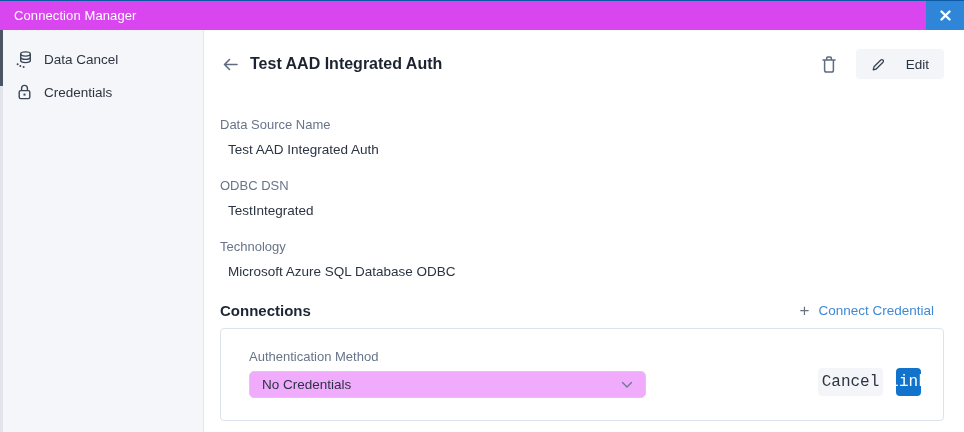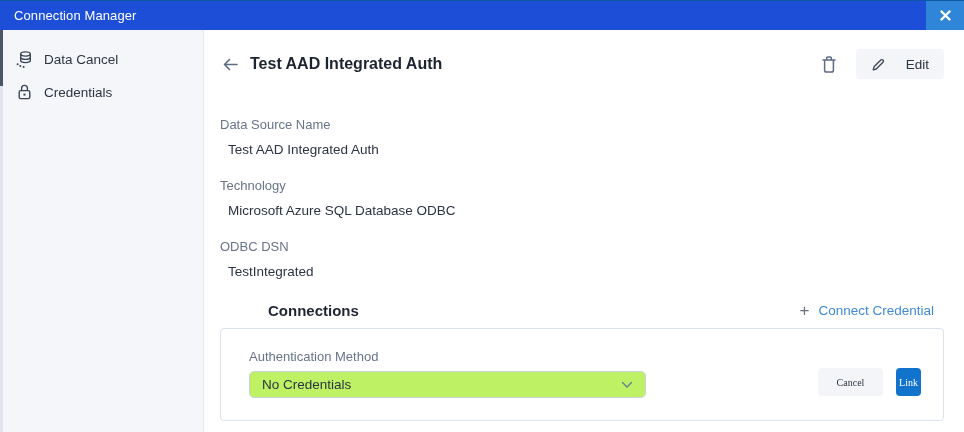--- a/index.html
+++ b/index.html
@@ -6,21 +6,21 @@
   html,body { background:#cfd3d8; }
   body { font-family:"Liberation Sans","DejaVu Sans",sans-serif; }
 
   .window {
     width:964px; height:432px; position:relative; background:#fff;
     overflow:hidden; color:#333a45;
   }
 
   
   .titlebar {
-    height:30px; background:#1d4ed8; border-top:1px solid #0b5aa3;
+    height:30px; background:#d946ef; border-top:1px solid #0b5aa3;
     display:flex; align-items:center; position:relative;
   }
   .titlebar-title { color:#fff; font-size:13px; margin-left:14px; letter-spacing:.1px; }
   .titlebar-close {
     margin-left:auto; width:38px; height:100%; border:none; cursor:pointer;
     background:#2f85d8; display:flex; align-items:center; justify-content:center;
   }
 
   
   .body { display:flex; height:402px; }
@@ -55,43 +55,43 @@
 
   
   .fields { margin-top:37px; }
   .field { margin-bottom:18px; }
   .field-label { font-size:13px; color:#68748a; line-height:18px; }
   .field-value { font-size:13.5px; color:#2b3442; line-height:18px; margin:7px 0 0 8px; }
 
   
   .connections-row {
     display:flex; align-items:center; justify-content:space-between;
-    margin-top:20px; padding-right:8px;margin-left:48px;
+    margin-top:20px; padding-right:8px;
   }
   .connections-heading { font-size:15px; font-weight:700; color:#1f2633; }
   .connect-credential {
     display:flex; align-items:center; gap:9px; background:none; border:none;
     cursor:pointer; font-family:inherit; font-size:13.5px; color:#4189d6; padding:2px;
   }
   .connect-credential .plus { color:#6b7280; font-size:17px; line-height:14px; font-weight:400; }
 
   .panel {
     margin-top:8px; height:93px; border:1px solid #dce3ec; border-radius:4px;
     position:relative; padding:19px 24px 0 28px;
   }
   .select {
     margin-top:5px; width:397px; height:27px; border:1px solid #c9d3e0; border-radius:5px;
-    background:#bef264; display:flex; align-items:center; padding:0 12px; cursor:pointer;
+    background:#f0abfc; display:flex; align-items:center; padding:0 12px; cursor:pointer;
     font-size:13.5px; color:#2b3442;
   }
   .select .chev { margin-left:auto; display:flex; }
   .panel-actions { position:absolute; top:39px; right:22px; display:flex; gap:13px; }
   .btn {
-    border:none; border-radius:4px; height:28px; font-size:10px; cursor:pointer;
-    font-family:Liberation Serif, serif; display:flex; align-items:center; justify-content:center;
+    border:none; border-radius:4px; height:28px; font-size:16px; cursor:pointer;
+    font-family:Liberation Mono, monospace; display:flex; align-items:center; justify-content:center;
   }
   .btn-cancel { background:#f3f5f8; color:#2b3442; width:65px; }
   .btn-primary { background:#1173cb; color:#fff; width:25px; }
 </style>
 </head>
 <body>
 
 <div class="window">
 
   <div class="titlebar">
@@ -170,26 +170,26 @@
           </button>
         </div>
       </div>
 
       <div class="fields">
         <div class="field">
           <div class="field-label">Data Source Name</div>
           <div class="field-value">Test AAD Integrated Auth</div>
         </div>
         <div class="field">
+          <div class="field-label">ODBC DSN</div>
+          <div class="field-value">TestIntegrated</div>
+        </div>
+        <div class="field">
           <div class="field-label">Technology</div>
           <div class="field-value">Microsoft Azure SQL Database ODBC</div>
-        </div>
-        <div class="field">
-          <div class="field-label">ODBC DSN</div>
-          <div class="field-value">TestIntegrated</div>
         </div>
       </div>
 
       <div class="connections-row">
         <h2 class="connections-heading">Connections</h2>
         <button class="connect-credential">
           <span class="plus">+</span>
           <span>Connect Credential</span>
         </button>
       </div>

